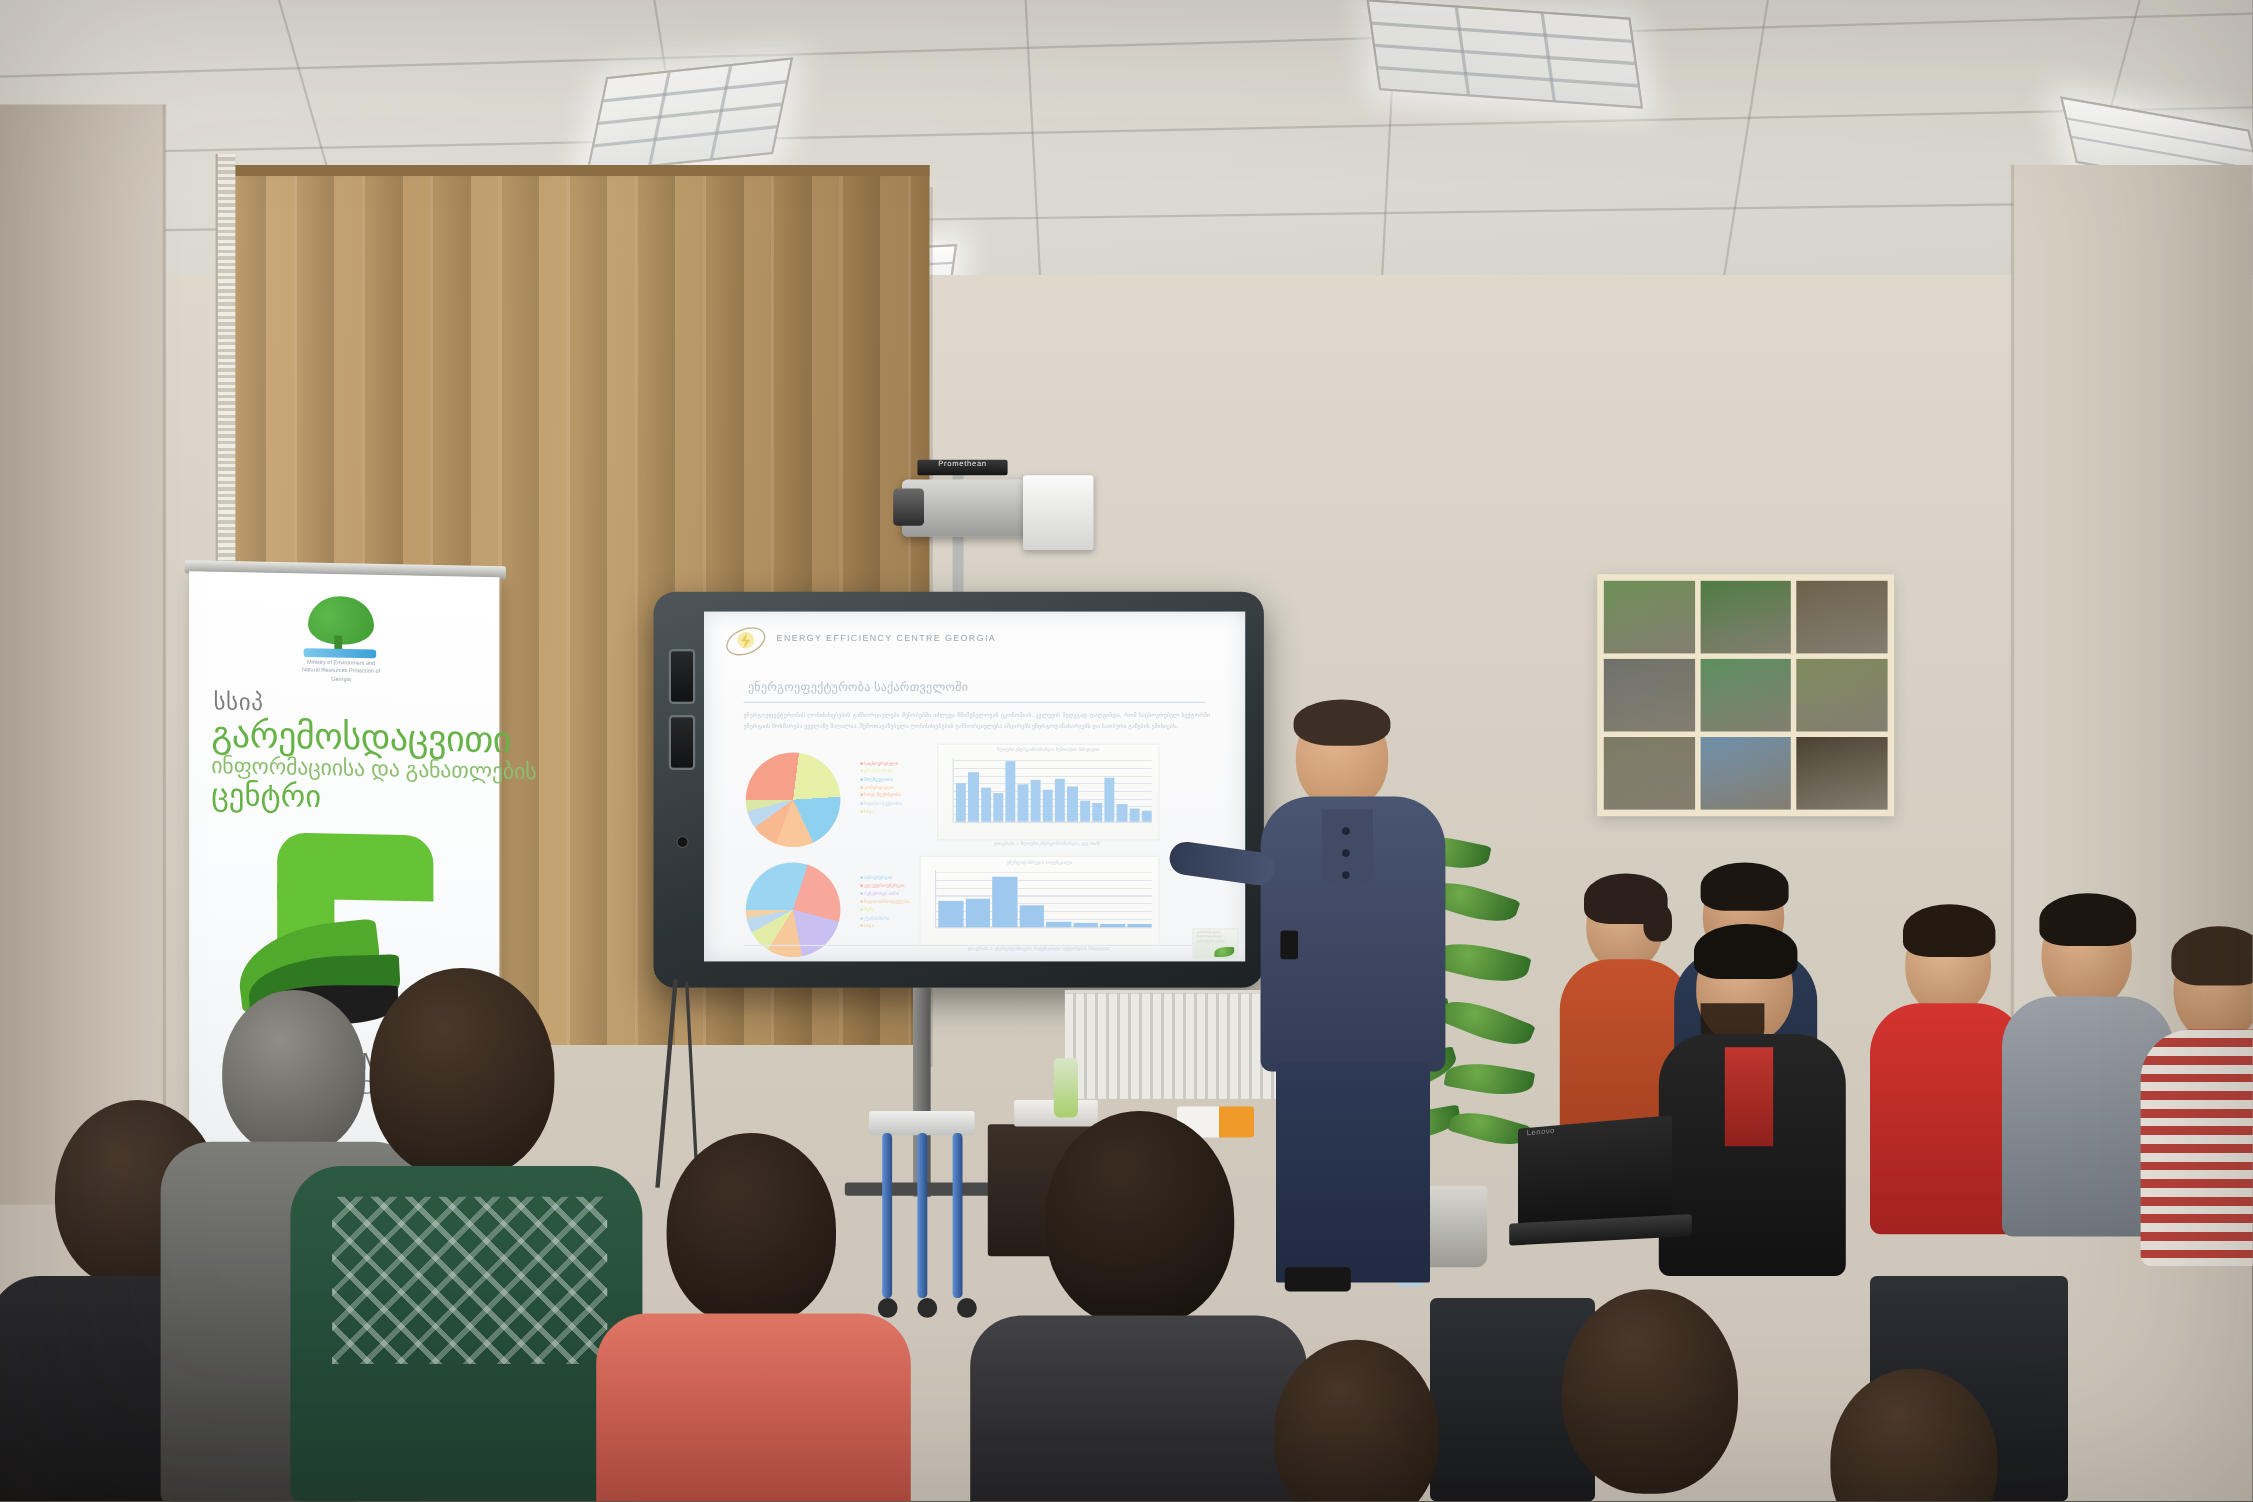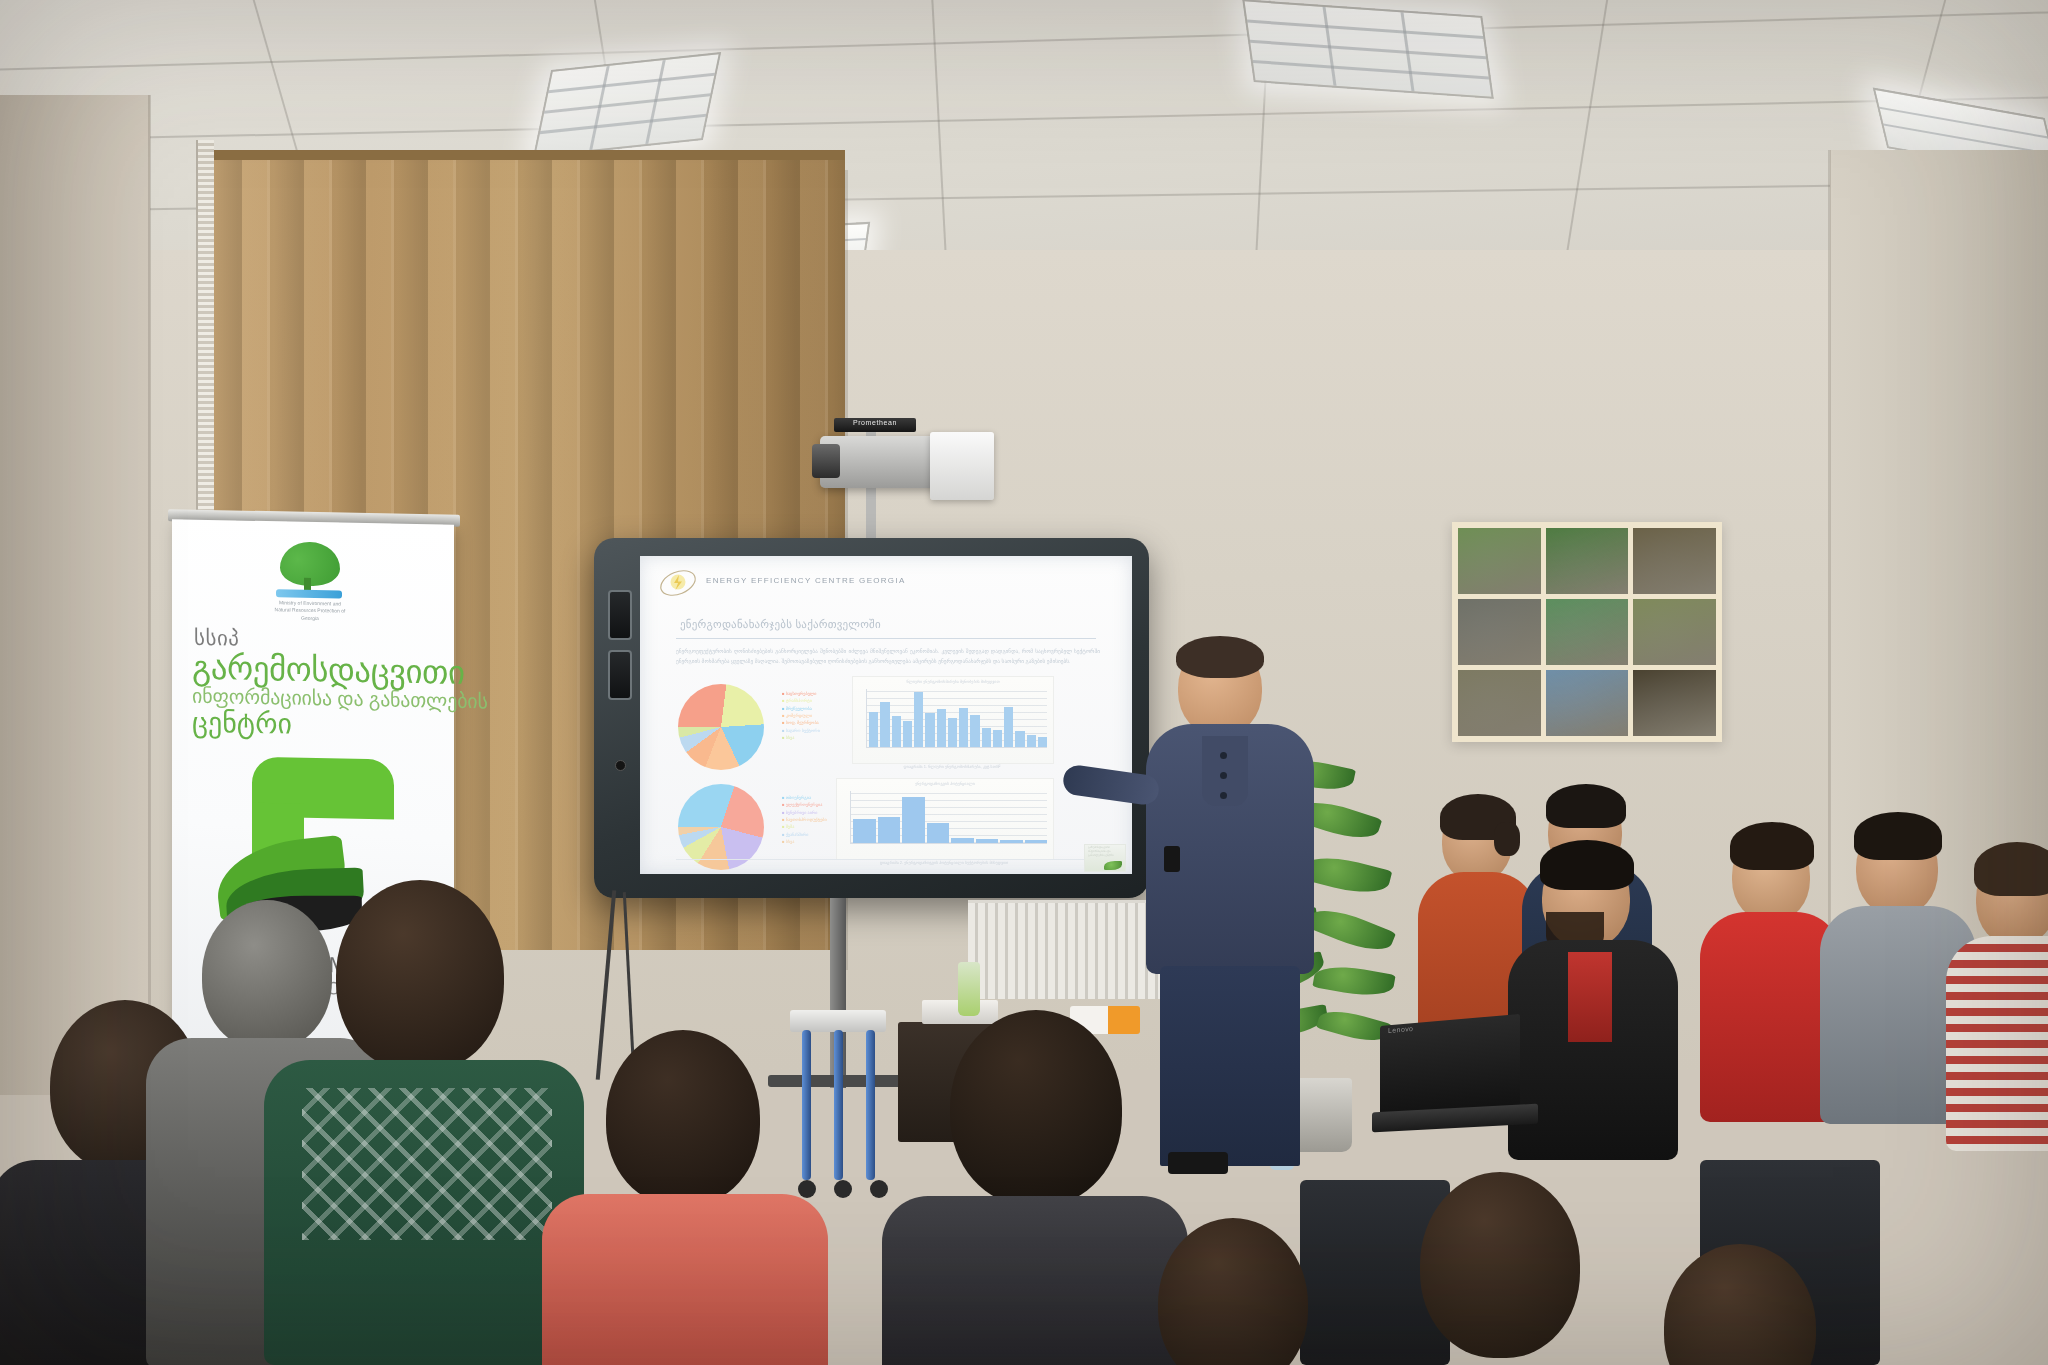--- a/index.html
+++ b/index.html
@@ -281,21 +281,21 @@
 
   <div class="screen">
     <div class="s-logo">
       <svg viewBox="0 0 40 34" xmlns="http://www.w3.org/2000/svg">
         <ellipse cx="20" cy="17" rx="18" ry="11" fill="none" stroke="#b9a77e" stroke-width="1.2" transform="rotate(-22 20 17)"></ellipse>
         <circle cx="20" cy="16" r="7.5" fill="#f3e27a" opacity=".75"></circle>
         <path d="M21 9 L16 17 L20 17 L17.5 24 L24 15.5 L20 15.5 Z" fill="#e8c23a"></path>
       </svg>
     </div>
     <div class="s-brand">ENERGY EFFICIENCY CENTRE GEORGIA</div>
-    <div class="s-title">ენერგოდანახარჯებს საქართველოში</div>
+    <div class="s-title">ენერგოეფექტურობა საქართველოში</div>
     <div class="s-rule"></div>
     <div class="s-para">ენერგოეფექტურობის ღონისძიებების განხორციელება შენობებში იძლევა მნიშვნელოვან ეკონომიას. კვლევის შედეგად დადგინდა, რომ საცხოვრებელ სექტორში ენერგიის მოხმარება ყველაზე მაღალია. შემოთავაზებული ღონისძიებების განხორციელება ამცირებს ენერგოდანახარჯებს და სათბური გაზების ემისიებს.</div>
 
     <div class="pie pie1" style="background: conic-gradient(from -90deg, rgb(246, 160, 138) 0deg, rgb(246, 160, 138) 97.2deg, rgb(232, 240, 168) 97.2deg, rgb(232, 240, 168) 176.4deg, rgb(141, 208, 239) 176.4deg, rgb(141, 208, 239) 244.8deg, rgb(251, 199, 154) 244.8deg, rgb(251, 199, 154) 291.6deg, rgb(249, 185, 142) 291.6deg, rgb(249, 185, 142) 324deg, rgb(188, 217, 240) 324deg, rgb(188, 217, 240) 345.6deg, rgb(217, 232, 166) 345.6deg, rgb(217, 232, 166) 360deg);"></div>
     <div class="legend lg1">
         <span style="color: rgb(246, 160, 138);">■ საცხოვრებელი</span>
         <span style="color: rgb(232, 240, 168);">■ ტრანსპორტი</span>
         <span style="color: rgb(141, 208, 239);">■ მრეწველობა</span>
         <span style="color: rgb(251, 199, 154);">■ კომერციული</span>
         <span style="color: rgb(249, 185, 142);">■ სოფ. მეურნეობა</span>

